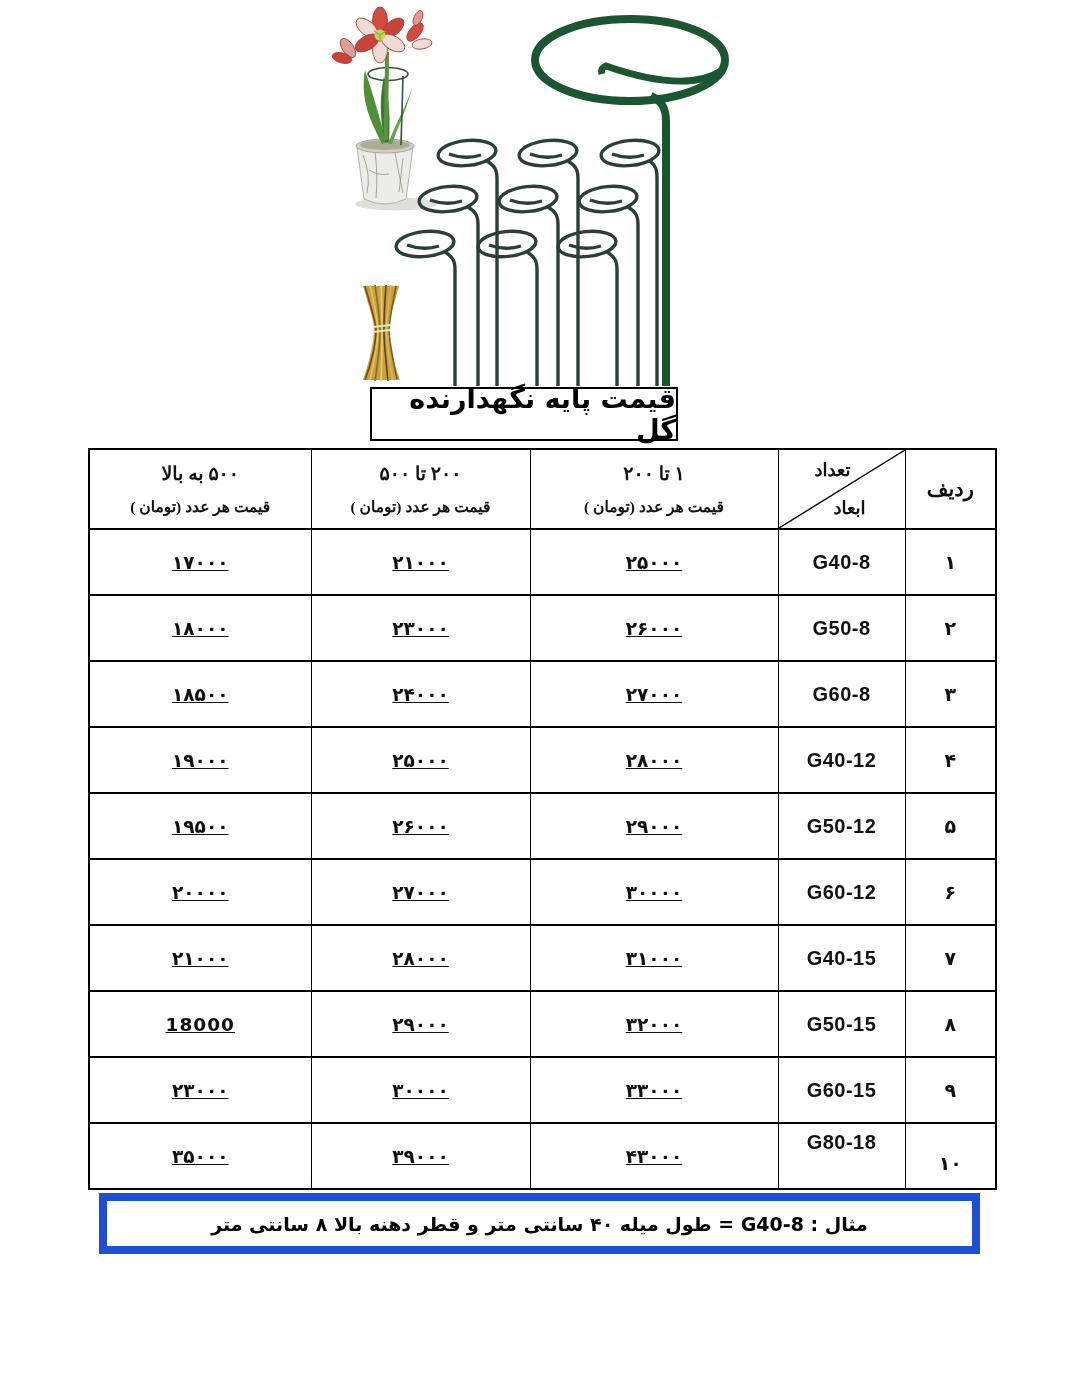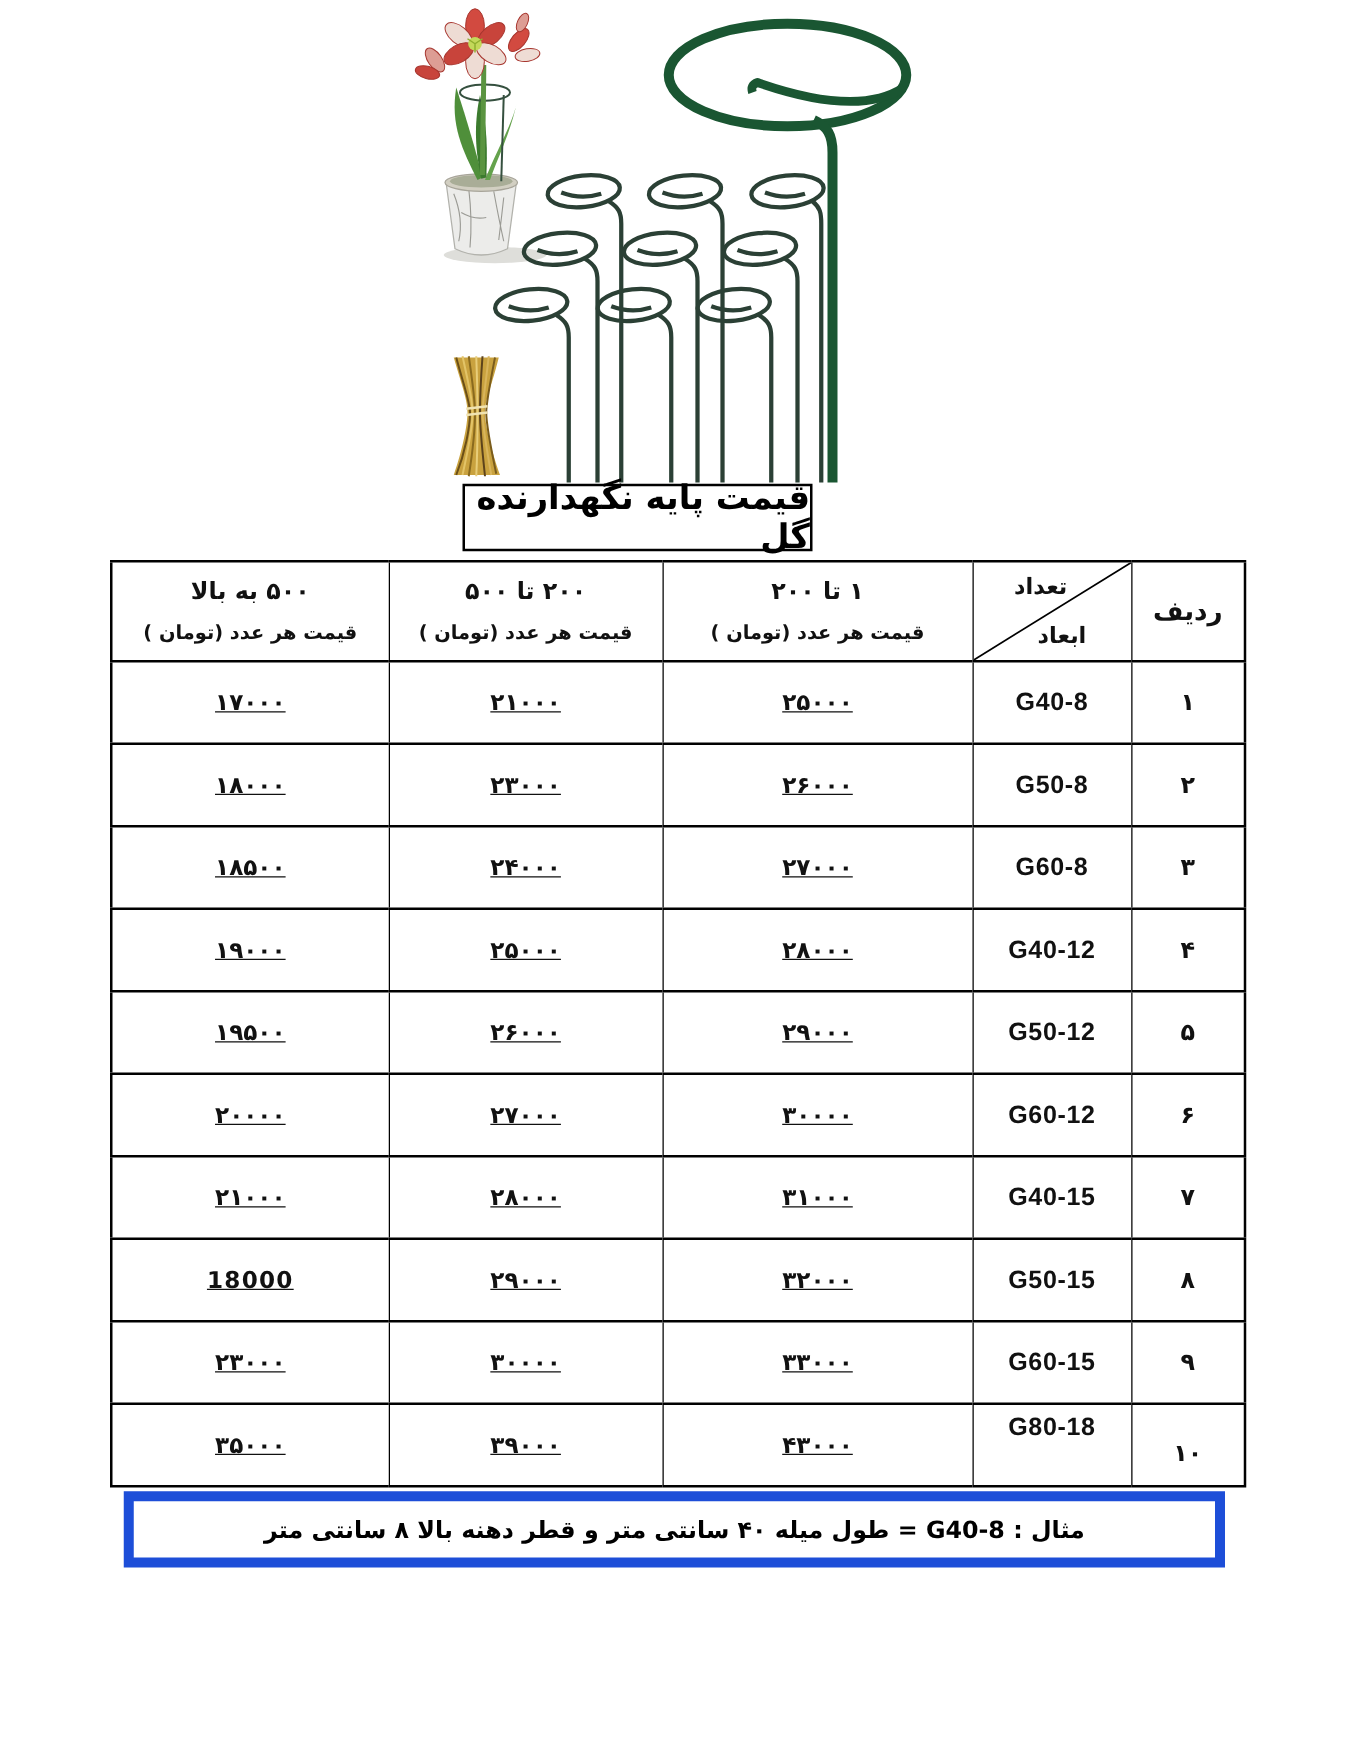--- a/index.html
+++ b/index.html
@@ -4,36 +4,36 @@
 <style>
   html,body{margin:0;padding:0;}
   body{
     width:1080px;height:1397px;position:relative;background:#ffffff;
     font-family:"DejaVu Sans", sans-serif;overflow:hidden;
   }
   
   .illustration{position:absolute;left:300px;top:0;width:440px;height:392px;}
   
   .title-box{
-    position:absolute;left:370px;top:387px;width:280px;height:54px;
+    position:absolute;left:370px;top:387px;width:308px;height:54px;
     border:2px solid #000;background:#fff;box-sizing:border-box;
     display:flex;align-items:center;justify-content:center;
     font-weight:bold;font-size:27px;direction:rtl;
   }
   
   .price-table{
     position:absolute;left:88px;top:448px;width:907px;
     border-collapse:collapse;table-layout:fixed;direction:rtl;
     border:2px solid #000;
   }
   .price-table th,.price-table td{
     border:1px solid #000;border-top:2px solid #000;border-bottom:2px solid #000;
     text-align:center;vertical-align:middle;font-weight:bold;padding:0;color:#111;
   }
-  .price-table thead tr{height:80px;}
+  .price-table thead tr{height:80px;font-family:Liberation Serif, serif;}
   .price-table tbody tr{height:66px;}
   .h-radif{font-size:21px;}
   .h-range{font-size:19px;line-height:1;}
   .h-sub{font-size:15.5px;line-height:1;margin-top:16px;}
   .diag-cell{position:relative;}
   .diag-cell svg{position:absolute;left:0;top:0;width:100%;height:100%;}
   .diag-top{position:absolute;top:9px;left:0;right:18px;font-size:18px;}
   .diag-bottom{position:absolute;bottom:9px;left:16px;right:0;text-align:center;font-size:18px;}
   .c-radif{font-size:19px;}
   .c-model{font-size:20px;font-family:"Liberation Sans","DejaVu Sans",sans-serif;letter-spacing:0.5px;}

